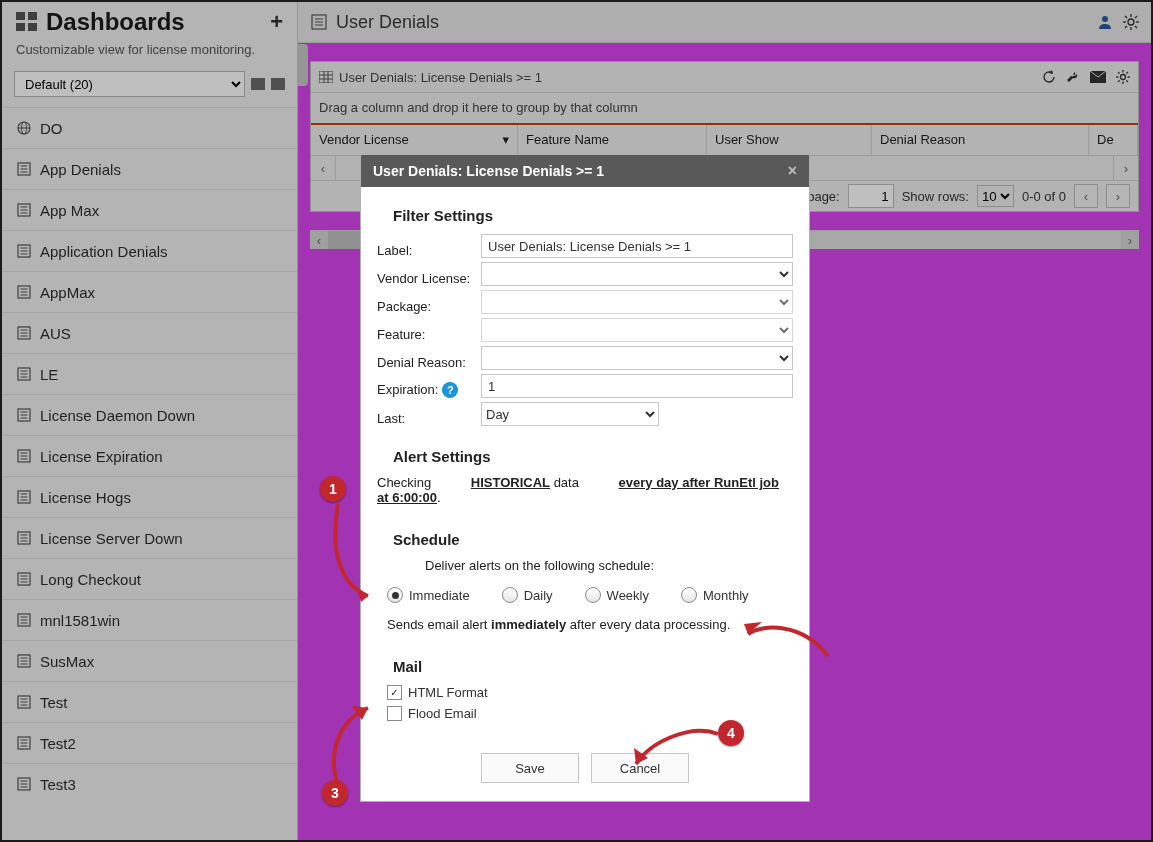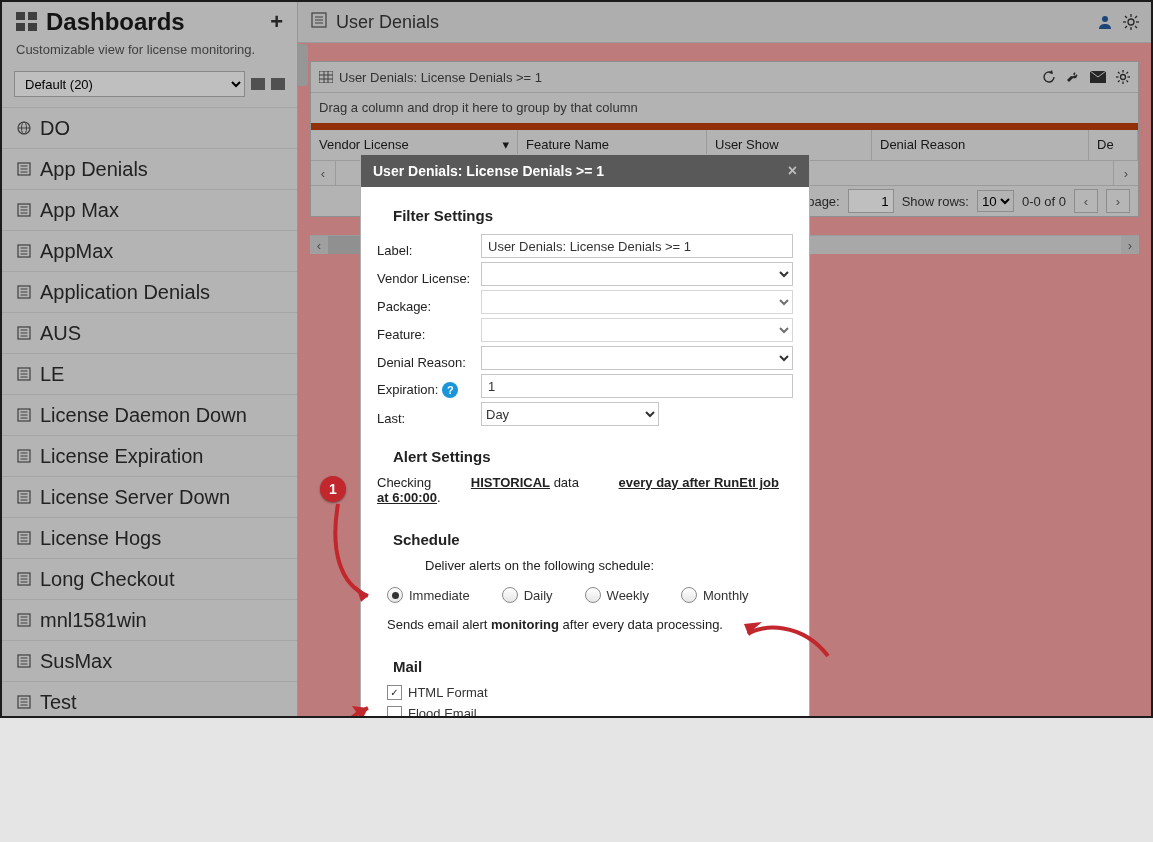--- a/index.html
+++ b/index.html
@@ -1,41 +1,41 @@
 <!DOCTYPE html>
 <html><head>
 <meta charset="utf-8">
 <style>
   html,body{margin:0;padding:0;font-family:"Segoe UI",Arial,sans-serif;font-size:13px;color:#333;background:#e5e5e5;}
-  .frame{width:1153px;height:718px;position:relative;border:2px solid #1b1b1b;box-sizing:border-box;background:#fca5a5;overflow:hidden;}
+  .frame{width:1153px;height:842px;position:relative;border:2px solid #1b1b1b;box-sizing:border-box;background:#d946ef;overflow:hidden;}
   .overlay{position:absolute;inset:0;background:rgba(0,0,0,0.25);pointer-events:none;z-index:5;}
   
   .sidebar{position:absolute;left:0;top:0;width:296px;height:100%;background:#f0f0f0;border-right:1px solid #c9c9c9;box-sizing:border-box;}
   .sb-head{display:flex;align-items:center;padding:6px 14px 0 14px;}
   .sb-head .title{font-size:24px;font-weight:700;color:#1b1b1b;flex:1;display:flex;align-items:center;gap:8px;}
   .plus{font-size:22px;font-weight:700;cursor:pointer;}
   .sb-sub{padding:6px 14px 14px 14px;color:#555;font-size:13px;}
   .sb-row{display:flex;align-items:center;gap:6px;padding:0 12px 10px 12px;}
   select.dash-sel{flex:1;height:26px;border:1px solid #b7b7b7;background:#fff;font-size:13px;padding-left:6px;}
   .mini-icn{width:14px;height:12px;display:inline-block;background:#6b6b6b;}
   .sb-list{}
-  .sb-item{display:flex;align-items:center;gap:8px;height:40px;padding:0 14px;border-top:1px solid #dcdcdc;color:#2e2e2e;font-size:20px;}
+  .sb-item{display:flex;align-items:center;gap:8px;height:40px;padding:0 14px;border-top:1px solid #dcdcdc;color:#2e2e2e;font-size:15px;}
   .sb-item:first-child{border-top:1px solid #dcdcdc;}
   .sb-item svg{flex-shrink:0;}
   
   .main{position:absolute;left:296px;top:0;right:0;height:100%;}
   .collapse-handle{position:absolute;left:0;top:42px;width:10px;height:42px;background:#c8c8c8;border-radius:0 4px 4px 0;}
   .topbar{height:40px;display:flex;align-items:center;padding:0 12px;border-bottom:1px solid #cfcfcf;background:#e9e9e9;}
-  .topbar .title{display:flex;align-items:flex-start;gap:8px;font-size:18px;color:#3a3a3a;flex:1;}
+  .topbar .title{display:flex;align-items:center;gap:8px;font-size:18px;color:#3a3a3a;flex:1;}
   .topbar-icn{color:#444;margin-left:10px;cursor:pointer;}
   .panel{margin:18px 12px;border:1px solid #bfbfbf;background:#efefef;}
   .panel-head{display:flex;align-items:center;height:30px;padding:0 8px;border-bottom:1px solid #cfcfcf;}
   .panel-head .pt{flex:1;display:flex;align-items:center;gap:6px;font-size:13px;color:#444;}
   .panel-head .picn{margin-left:10px;color:#3a3a3a;cursor:pointer;}
-  .drag-hint{height:30px;line-height:30px;padding:0 8px;color:#444;border-bottom:7px solid #c2410c;}
+  .drag-hint{height:30px;line-height:30px;padding:0 8px;color:#444;border-bottom:2px solid #c2410c;}
   .cols{display:flex;border-bottom:1px solid #cfcfcf;}
   .cols .col{height:30px;line-height:30px;padding:0 8px;color:#222;border-right:1px solid #cfcfcf;}
   .col.vendor{width:190px;display:flex;align-items:center;}
   .col.vendor .dd{margin-left:auto;}
   .col.feature{width:172px;}
   .col.user{width:148px;}
   .col.reason{flex:1;}
   .col.last{width:32px;}
   .grid-nav{display:flex;height:24px;border-bottom:1px solid #cfcfcf;}
   .grid-nav .navbtn{width:24px;display:flex;align-items:center;justify-content:center;border-right:1px solid #cfcfcf;color:#666;}
@@ -133,38 +133,38 @@
           </svg>
           <span>App Max</span>
         </div>
         <div class="sb-item">
           <svg width="16" height="14">
             <rect x="2" y="1" width="12" height="12" fill="none" stroke="#555" stroke-width="1.2"></rect>
             <line x1="4.5" y1="4" x2="11.5" y2="4" stroke="#555"></line>
             <line x1="4.5" y1="7" x2="11.5" y2="7" stroke="#555"></line>
             <line x1="4.5" y1="10" x2="11.5" y2="10" stroke="#555"></line>
           </svg>
+          <span>Application Denials</span>
+        </div>
+        <div class="sb-item">
+          <svg width="16" height="14">
+            <rect x="2" y="1" width="12" height="12" fill="none" stroke="#555" stroke-width="1.2"></rect>
+            <line x1="4.5" y1="4" x2="11.5" y2="4" stroke="#555"></line>
+            <line x1="4.5" y1="7" x2="11.5" y2="7" stroke="#555"></line>
+            <line x1="4.5" y1="10" x2="11.5" y2="10" stroke="#555"></line>
+          </svg>
           <span>AppMax</span>
         </div>
         <div class="sb-item">
           <svg width="16" height="14">
             <rect x="2" y="1" width="12" height="12" fill="none" stroke="#555" stroke-width="1.2"></rect>
             <line x1="4.5" y1="4" x2="11.5" y2="4" stroke="#555"></line>
             <line x1="4.5" y1="7" x2="11.5" y2="7" stroke="#555"></line>
             <line x1="4.5" y1="10" x2="11.5" y2="10" stroke="#555"></line>
           </svg>
-          <span>Application Denials</span>
-        </div>
-        <div class="sb-item">
-          <svg width="16" height="14">
-            <rect x="2" y="1" width="12" height="12" fill="none" stroke="#555" stroke-width="1.2"></rect>
-            <line x1="4.5" y1="4" x2="11.5" y2="4" stroke="#555"></line>
-            <line x1="4.5" y1="7" x2="11.5" y2="7" stroke="#555"></line>
-            <line x1="4.5" y1="10" x2="11.5" y2="10" stroke="#555"></line>
-          </svg>
           <span>AUS</span>
         </div>
         <div class="sb-item">
           <svg width="16" height="14">
             <rect x="2" y="1" width="12" height="12" fill="none" stroke="#555" stroke-width="1.2"></rect>
             <line x1="4.5" y1="4" x2="11.5" y2="4" stroke="#555"></line>
             <line x1="4.5" y1="7" x2="11.5" y2="7" stroke="#555"></line>
             <line x1="4.5" y1="10" x2="11.5" y2="10" stroke="#555"></line>
           </svg>
           <span>LE</span>
@@ -187,30 +187,30 @@
           </svg>
           <span>License Expiration</span>
         </div>
         <div class="sb-item">
           <svg width="16" height="14">
             <rect x="2" y="1" width="12" height="12" fill="none" stroke="#555" stroke-width="1.2"></rect>
             <line x1="4.5" y1="4" x2="11.5" y2="4" stroke="#555"></line>
             <line x1="4.5" y1="7" x2="11.5" y2="7" stroke="#555"></line>
             <line x1="4.5" y1="10" x2="11.5" y2="10" stroke="#555"></line>
           </svg>
+          <span>License Hogs</span>
+        </div>
+        <div class="sb-item">
+          <svg width="16" height="14">
+            <rect x="2" y="1" width="12" height="12" fill="none" stroke="#555" stroke-width="1.2"></rect>
+            <line x1="4.5" y1="4" x2="11.5" y2="4" stroke="#555"></line>
+            <line x1="4.5" y1="7" x2="11.5" y2="7" stroke="#555"></line>
+            <line x1="4.5" y1="10" x2="11.5" y2="10" stroke="#555"></line>
+          </svg>
           <span>License Server Down</span>
-        </div>
-        <div class="sb-item">
-          <svg width="16" height="14">
-            <rect x="2" y="1" width="12" height="12" fill="none" stroke="#555" stroke-width="1.2"></rect>
-            <line x1="4.5" y1="4" x2="11.5" y2="4" stroke="#555"></line>
-            <line x1="4.5" y1="7" x2="11.5" y2="7" stroke="#555"></line>
-            <line x1="4.5" y1="10" x2="11.5" y2="10" stroke="#555"></line>
-          </svg>
-          <span>License Hogs</span>
         </div>
         <div class="sb-item">
           <svg width="16" height="14">
             <rect x="2" y="1" width="12" height="12" fill="none" stroke="#555" stroke-width="1.2"></rect>
             <line x1="4.5" y1="4" x2="11.5" y2="4" stroke="#555"></line>
             <line x1="4.5" y1="7" x2="11.5" y2="7" stroke="#555"></line>
             <line x1="4.5" y1="10" x2="11.5" y2="10" stroke="#555"></line>
           </svg>
           <span>Long Checkout</span>
         </div>
@@ -435,21 +435,21 @@
         <label class="radio">
             <span class="rdot"></span>
             <span>Weekly</span>
           </label>
         <label class="radio">
             <span class="rdot"></span>
             <span>Monthly</span>
           </label>
       </div>
       <div class="sched-note">
-        <span>Sends email alert </span><b>monitoring</b><span> after every data processing.</span>
+        <span>Sends email alert </span><b>immediately</b><span> after every data processing.</span>
       </div>
 
       <div class="sect" style="margin-top:26px">Mail</div>
       <label class="chk">
           <span class="chkbox">✓</span>
           <span>HTML Format</span>
         </label>
       <label class="chk">
           <span class="chkbox"></span>
           <span>Flood Email</span>

